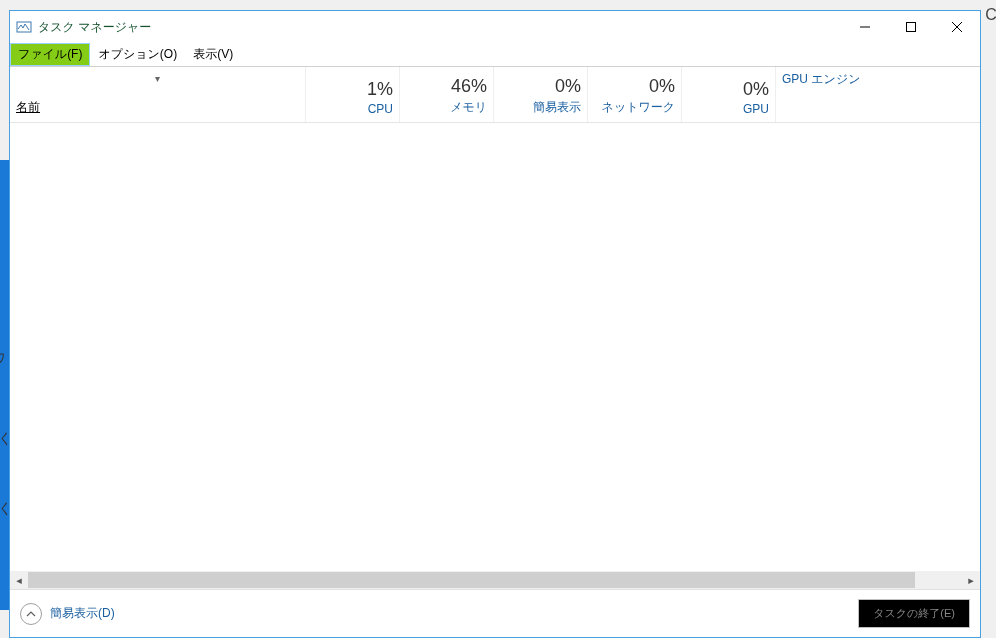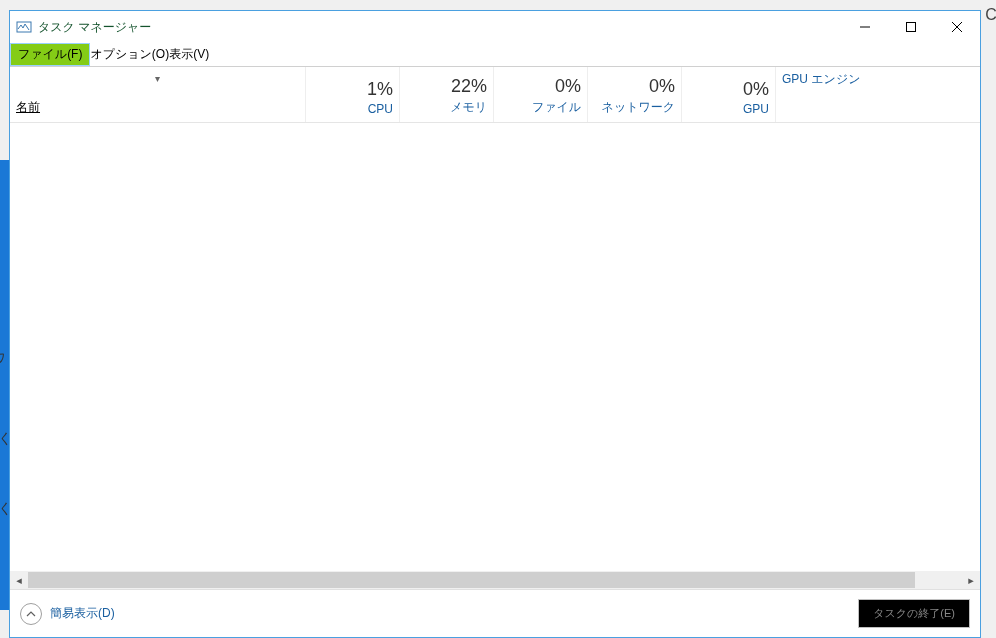--- a/index.html
+++ b/index.html
@@ -14,21 +14,21 @@
     color: #14532d; font-size: 12px;
   }
   .titlebar .icon { width: 16px; height: 16px; margin-right: 6px; display: inline-flex; align-items:center; justify-content:center; }
   .titlebar .title { flex: 0 0 auto; }
   .titlebar .spacer { flex: 1; }
   .titlebar .ctrl { width: 46px; height: 32px; display:flex; align-items:center; justify-content:center; color:#000; font-size: 14px; }
   .menubar {
     height: 24px; display: flex; align-items: stretch; font-size: 12px;
     border-bottom: 1px solid #e0e0e0;
   }
-  .menubar .menuitem { padding: 3px 0; display:flex; align-items:center; color:#000; }
+  .menubar .menuitem { padding: 3px 8px; display:flex; align-items:center; color:#000; }
   .menubar .menuitem.active { background:#84cc16; border:1px solid #99d1ff; padding:2px 7px; }
   .tabs {
     height: 30px; display:flex; align-items:flex-end; background:#fff; font-size: 12px;
     border-bottom: none; padding-left: 1px; padding-top: 4px;
   }
   .tabs .tab {
     padding: 4px 8px 4px 8px; background:#f7f7f7; border:1px solid #d0d0d0; border-bottom: none;
     margin-right: -1px; color:#333; position:relative;
   }
   .tabs .tab.active {
@@ -116,26 +116,26 @@
     <div class="col-headers">
       <div class="col col-name">
         <span class="chevron">▾</span>
         <span class="lbl">名前</span>
       </div>
       <div class="col col-num">
         <div class="val">1%</div>
         <div class="lbl">CPU</div>
       </div>
       <div class="col col-num">
-        <div class="val">22%</div>
+        <div class="val">46%</div>
         <div class="lbl">メモリ</div>
       </div>
       <div class="col col-num">
         <div class="val">0%</div>
-        <div class="lbl">ファイル</div>
+        <div class="lbl">簡易表示</div>
       </div>
       <div class="col col-num">
         <div class="val">0%</div>
         <div class="lbl">ネットワーク</div>
       </div>
       <div class="col col-num">
         <div class="val">0%</div>
         <div class="lbl">GPU</div>
       </div>
       <div class="col-extra">

